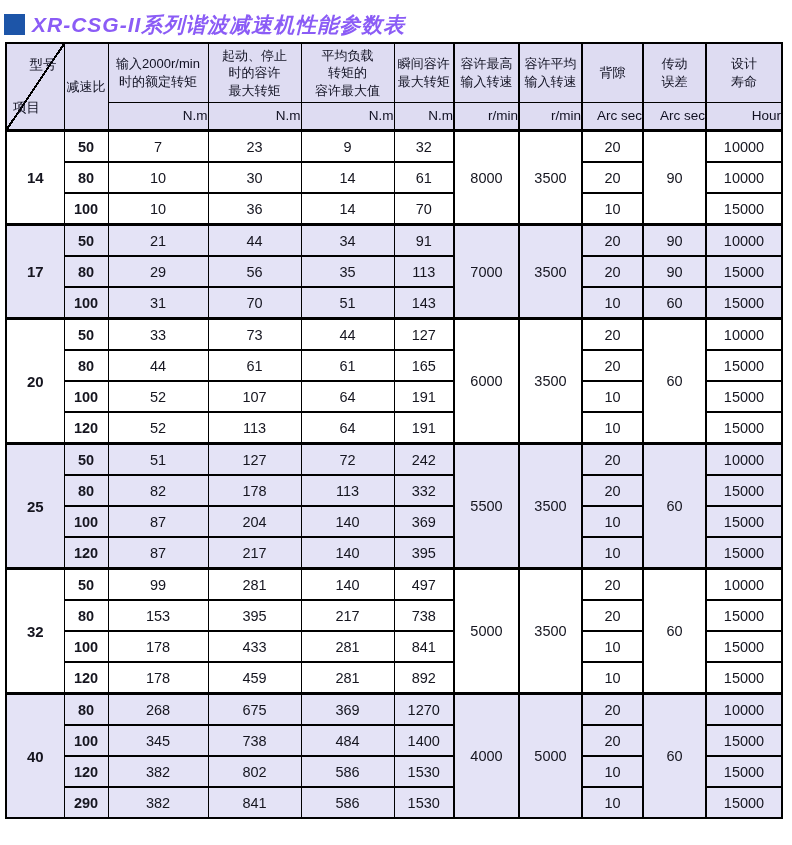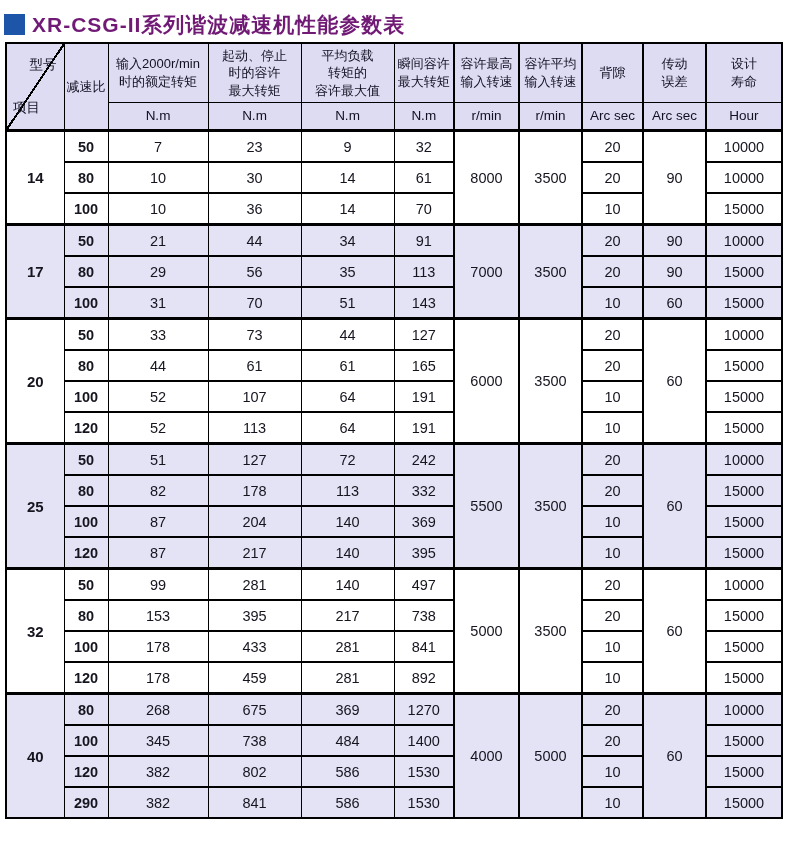--- a/index.html
+++ b/index.html
@@ -29,21 +29,21 @@
     border:1px solid #000;
     text-align:center;vertical-align:middle;
     padding:0;overflow:hidden;
   }
   thead th{
     background:#dedcf2;
     font-weight:normal;font-size:13px;line-height:1.35;
     color:#111122;
   }
   thead tr.head-main th{height:58px;}
-  thead tr.head-units th{height:26px;font-size:13.5px;border-bottom-width:3px;}
+  thead tr.head-units th{height:26px;font-size:13.5px;border-bottom-width:3px;text-align:right;}
   .col-head{white-space:pre-line;}
   
   th.corner{
     position:relative;
     background-image:linear-gradient(to bottom right,
       transparent calc(50% - 1px), #000 calc(50% - 1px),
       #000 calc(50% + 1px), transparent calc(50% + 1px));
   }
   .corner-tr{position:absolute;top:12px;right:7px;font-size:13.5px;}
   .corner-bl{position:absolute;bottom:12px;left:6px;font-size:13.5px;}
@@ -57,21 +57,21 @@
   tbody tr.section-start td{border-top-width:3px;}
   td.model{font-weight:bold;font-size:15px;}
   td.ratio{font-weight:bold;}
   .vthick{border-left-width:2px !important;}
 </style>
 </head>
 <body>
 
 <div class="title-bar">
   <div class="title-square" style="background: rgb(29, 85, 168);"></div>
-  <h1 class="page-title" style="color: #701a75;">XR-CSG-II系列谐波减速机性能参数表</h1>
+  <h1 class="page-title" style="color: #8b5cf6; font-style: italic;">XR-CSG-II系列谐波减速机性能参数表</h1>
 </div>
 
 <table>
   <colgroup>
     <col style="width:58px">
       <col style="width:44px">
     <col style="width:100px">
       <col style="width:93px">
       <col style="width:93px">
       <col style="width:60px">

